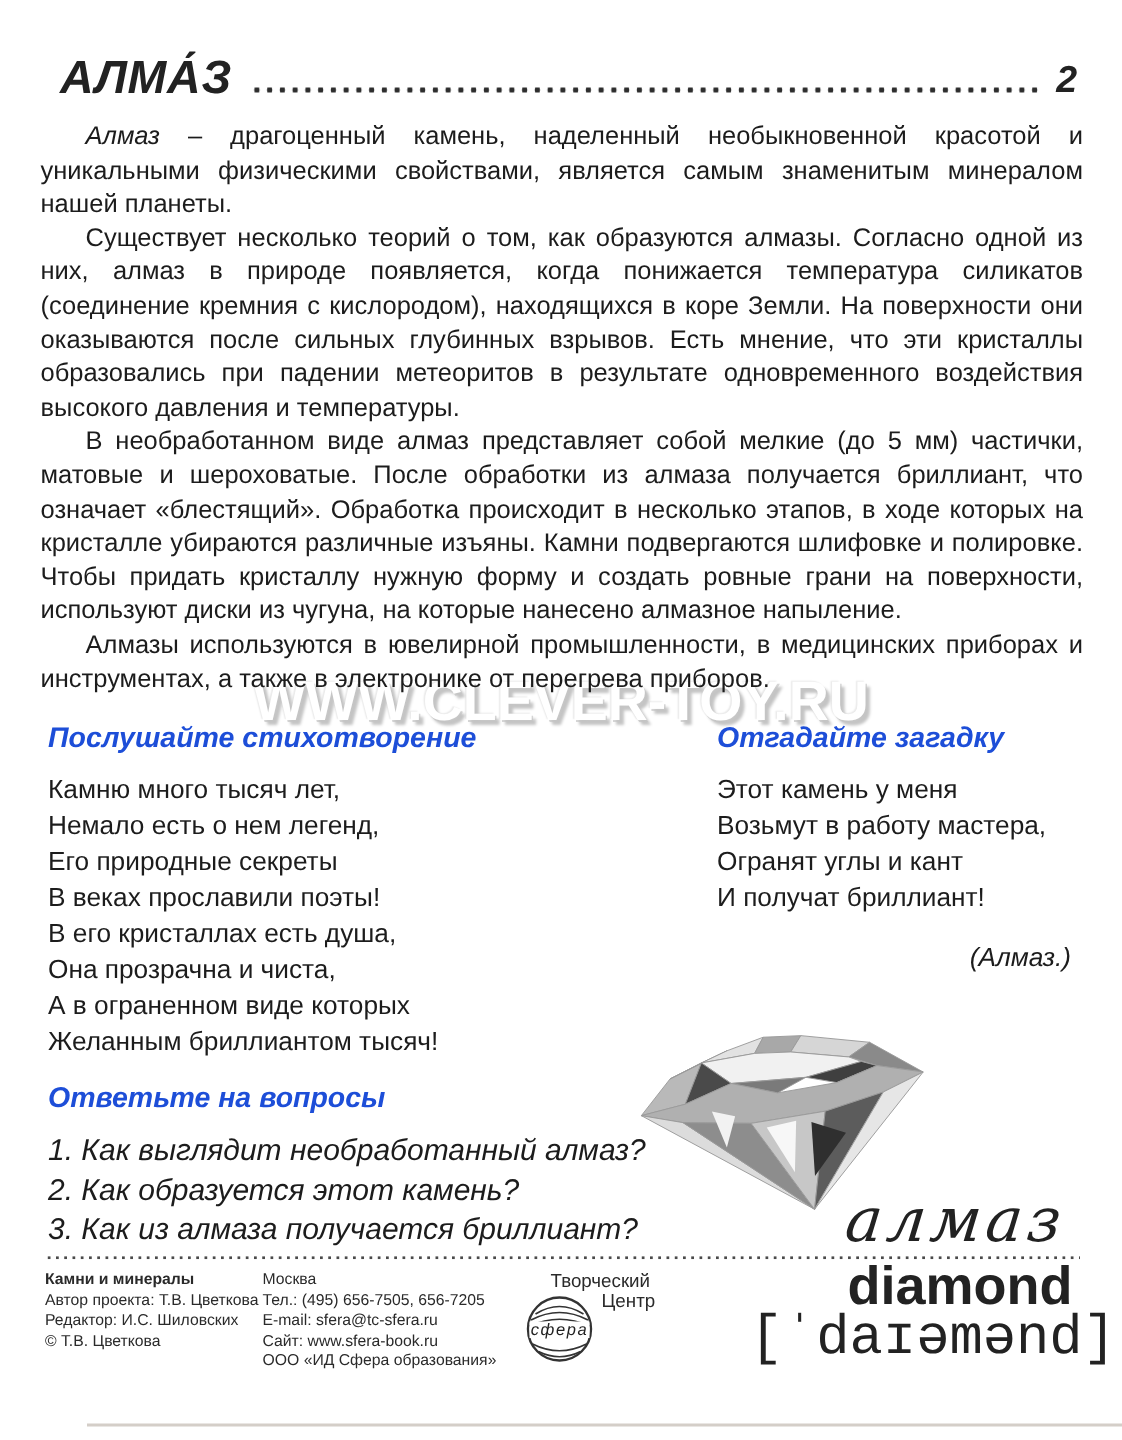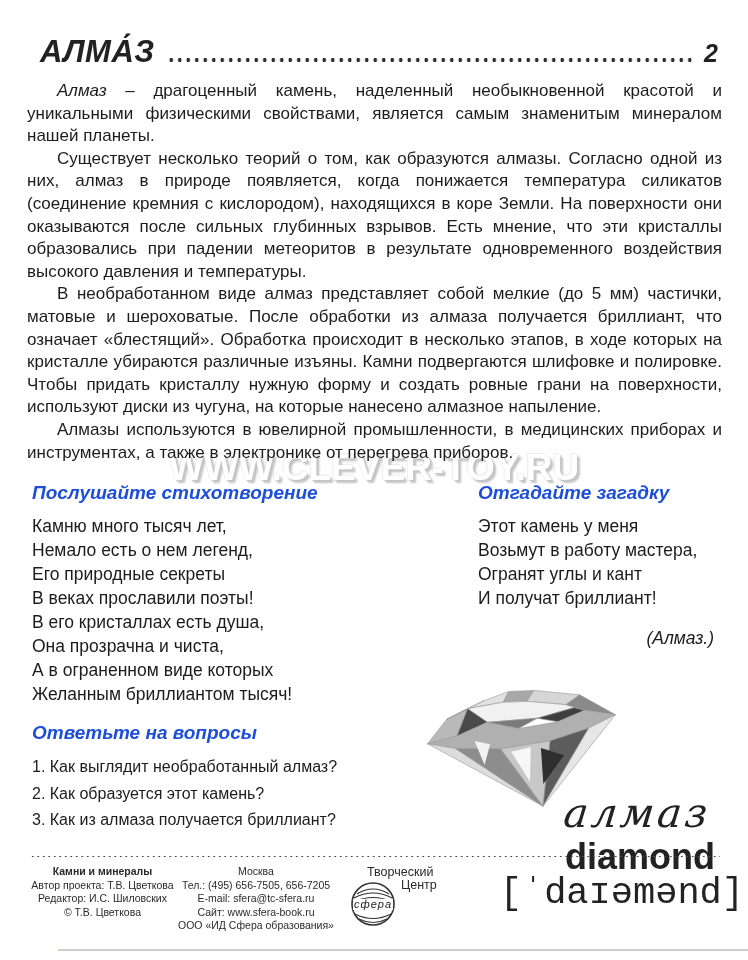--- a/index.html
+++ b/index.html
@@ -27,30 +27,30 @@
   }
   
   .cols{position:relative;z-index:2;display:flex;margin:18px 28px 0 32px;}
   .col-left{flex:0 0 446px;}
   .col-right{flex:1;}
   .sec-heading{font-size:19px;font-weight:bold;font-style:italic;margin:0 0 10px 0;color:#1d4ed8;}
   .poem-line,.riddle-line{font-size:17.5px;line-height:24px;}
   .riddle-answer{font-size:17.5px;font-style:italic;text-align:right;padding-right:6px;margin-top:18px;}
   
   .questions{position:relative;z-index:2;margin:16px 28px 0 32px;width:420px;}
-  .question-item{font-size:16px;line-height:26.5px;}
+  .question-item{font-size:20px;line-height:26.5px;font-style:italic;}
   
   .diamond-wrap{position:absolute;z-index:1;left:418px;top:640px;width:210px;height:172px;}
   
   .vocab-ru{position:absolute;z-index:2;right:38px;top:789px;font-family:"DejaVu Serif",serif;
     font-style:italic;font-size:41px;letter-spacing:3px;color:#222;transform:skewX(-6deg);}
   .vocab-en{position:absolute;z-index:2;right:33px;top:836px;font-size:36px;font-weight:bold;color:#222;}
   .vocab-tr{position:absolute;z-index:2;right:4px;top:872px;font-family:Liberation Mono, monospace;font-size:37px;color:#222;}
   
-  .footer{position:absolute;z-index:2;left:30px;top:855px;width:690px;text-align:center;}
+  .footer{position:absolute;z-index:2;left:30px;top:837px;width:690px;}
   .footer-dots{height:3px;margin-bottom:7px;
     background:radial-gradient(circle 1.1px,#4a4a4a 88%,rgba(0,0,0,0) 100%);
     background-size:5.5px 3px;background-repeat:repeat-x;background-position:0 50%;}
   .footer-cols{display:flex;align-items:flex-start;}
   .footer-col{font-size:10.5px;line-height:13.5px;color:#2a2a2a;}
   .fc1{width:145px;}
   .fc2{width:162px;}
   .footer-bold{font-weight:bold;}
   .logo-wrap{position:relative;width:110px;height:70px;margin-left:12px;text-decoration:underline;}
   .logo-line1{position:absolute;left:18px;top:0;font-size:12.5px;color:#2a2a2a;}

